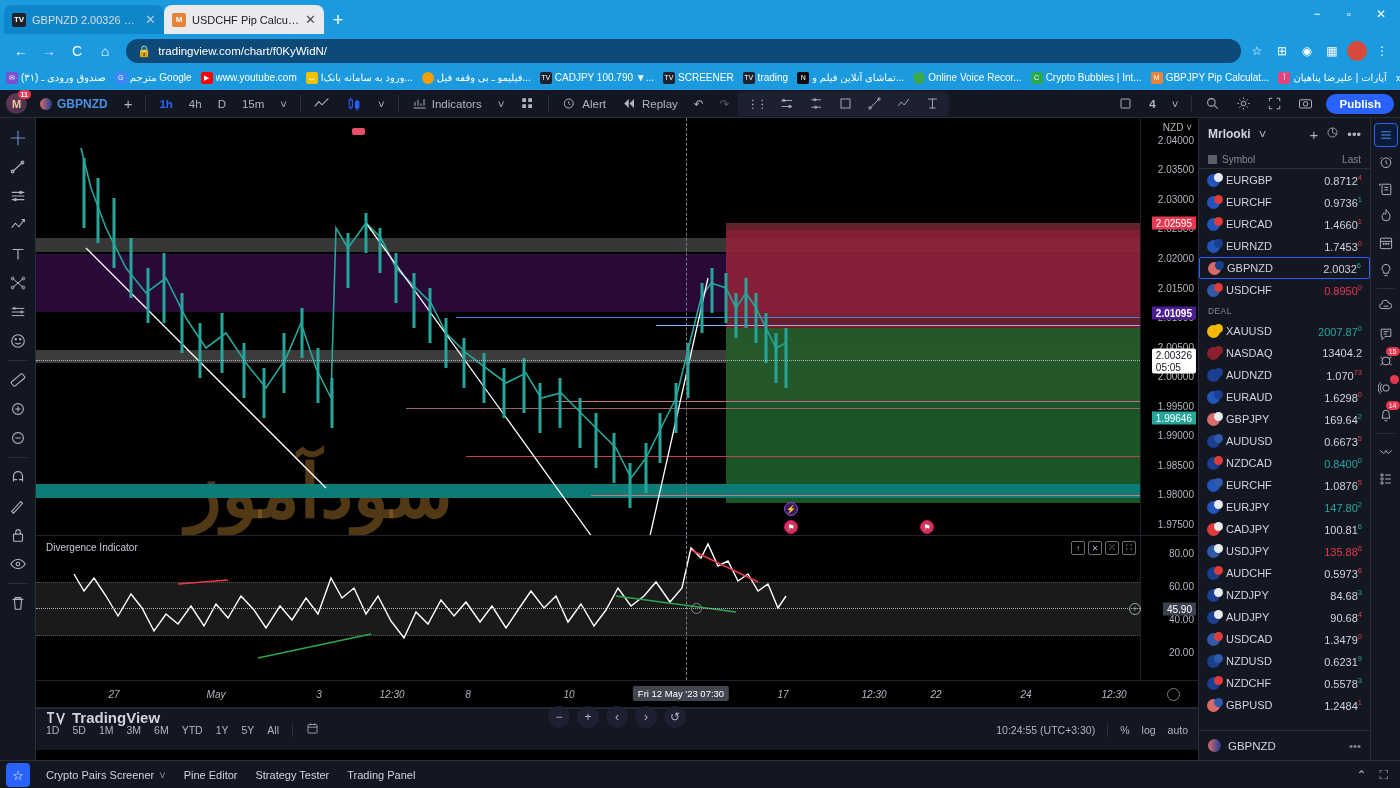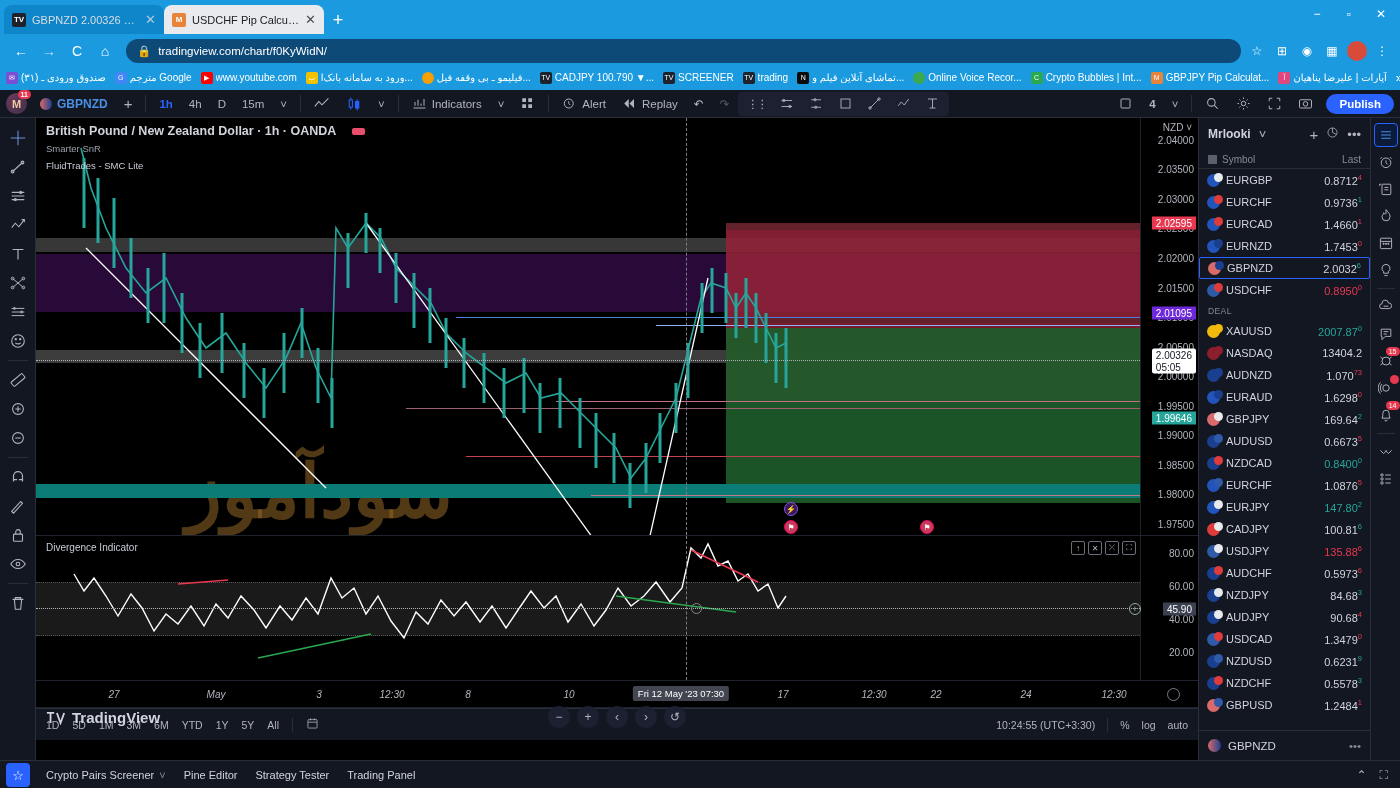--- a/index.html
+++ b/index.html
@@ -154,21 +154,21 @@
   .nav-float { position: absolute; bottom: 32px; left: 50%; transform: translateX(-50%);
     display: flex; gap: 7px; z-index: 9; }
   .nav-circ { width: 22px; height: 22px; border-radius: 50%; background: #1c2030;
     color: #b2b5be; display: flex; align-items: center; justify-content: center;
     font-size: 12px; }
 
   .tv-logo { position: absolute; left: 10px; bottom: 34px; display: flex;
     align-items: center; gap: 6px; color: #d1d4dc; font-size: 15px; font-weight: bold; z-index: 9;}
 
   
-  .range-bar { height: 32px; background: #131722; display: flex; align-items: center;
+  .range-bar { height: 42px; background: #131722; display: flex; align-items: center;
     padding: 0 10px; gap: 13px; border-top: 1px solid #2a2e39; }
   .range-item { font-size: 10.5px; color: #b2b5be; }
   .range-sep { width: 1px; height: 14px; background: #2a2e39; }
   .rb-right { margin-left: auto; display: flex; align-items: center; gap: 12px; }
 
   
   .watchlist { width: 172px; background: #131722; border-left: 1px solid #2a2e39;
     display: flex; flex-direction: column; }
   .wl-head { height: 32px; display: flex; align-items: center; gap: 8px;
     padding: 0 9px; color: #d1d4dc; font-size: 12px; font-weight: bold; }
@@ -591,45 +591,40 @@
           </g>
         </svg>
 
         <div class="marker" style="left:748px; top:384px; background:#3a1a5e; border-color:#8a4fd4;">⚡</div>
         <div class="marker" style="left:748px; top:402px; background:#c73a5a; border-color:#e06;">⚑</div>
         <div class="marker" style="left:884px; top:402px; background:#c73a5a; border-color:#e06;">⚑</div>
 
         <div class="vcross" style="left:650px;"></div>
         <div class="hcross" style="top:242px;"></div>
 
-        <div class="legend">
-          <div class="legend-title">British Pound / New Zealand Dollar · 1h · OANDA</div>
-          <div class="legend-sub">Smarter SnR</div>
-          <div class="legend-sub2">FluidTrades - SMC Lite</div>
-        </div>
         <div class="legend-dot" style="position:absolute;left:310px;top:10px;z-index:8"></div>
 
         <div class="price-axis">
           <div class="axis-unit">NZD ˅</div>
           <div class="px-lbl" style="top:22px">2.04000</div>
           <div class="px-lbl" style="top:51px">2.03500</div>
           <div class="px-lbl" style="top:81px">2.03000</div>
           <div class="px-lbl" style="top:110px">2.02500</div>
           <div class="px-lbl" style="top:140px">2.02000</div>
           <div class="px-lbl" style="top:170px">2.01500</div>
           <div class="px-lbl" style="top:199px">2.01000</div>
           <div class="px-lbl" style="top:229px">2.00500</div>
           <div class="px-lbl" style="top:258px">2.00000</div>
           <div class="px-lbl" style="top:288px">1.99500</div>
           <div class="px-lbl" style="top:317px">1.99000</div>
           <div class="px-lbl" style="top:347px">1.98500</div>
           <div class="px-lbl" style="top:376px">1.98000</div>
           <div class="px-lbl" style="top:406px">1.97500</div>
           <div class="px-tag" style="top:105px; background:#e8384f;">2.02595</div>
-          <div class="px-tag" style="top:195px; background:#6d28d9;">2.01095</div>
+          <div class="px-tag" style="top:195px; background:#4c1d95;font-weight:bold;">2.01095</div>
           <div class="px-tag" style="top:300px; background:#26a69a;">1.99646</div>
           <div class="px-cur" style="top:243px">
             <div>2.00326</div>
             <div>05:05</div>
           </div>
         </div>
       </div>
 
       <div class="pane-sub">
         <div class="sub-legend">Divergence Indicator</div>

